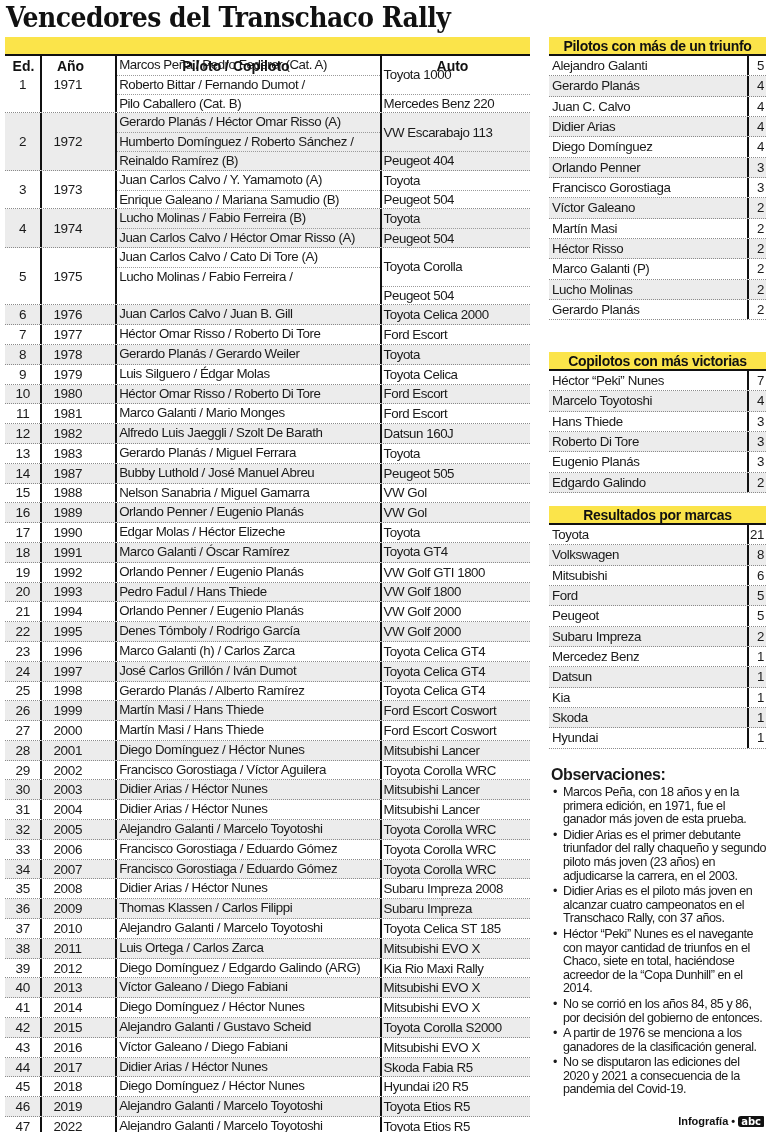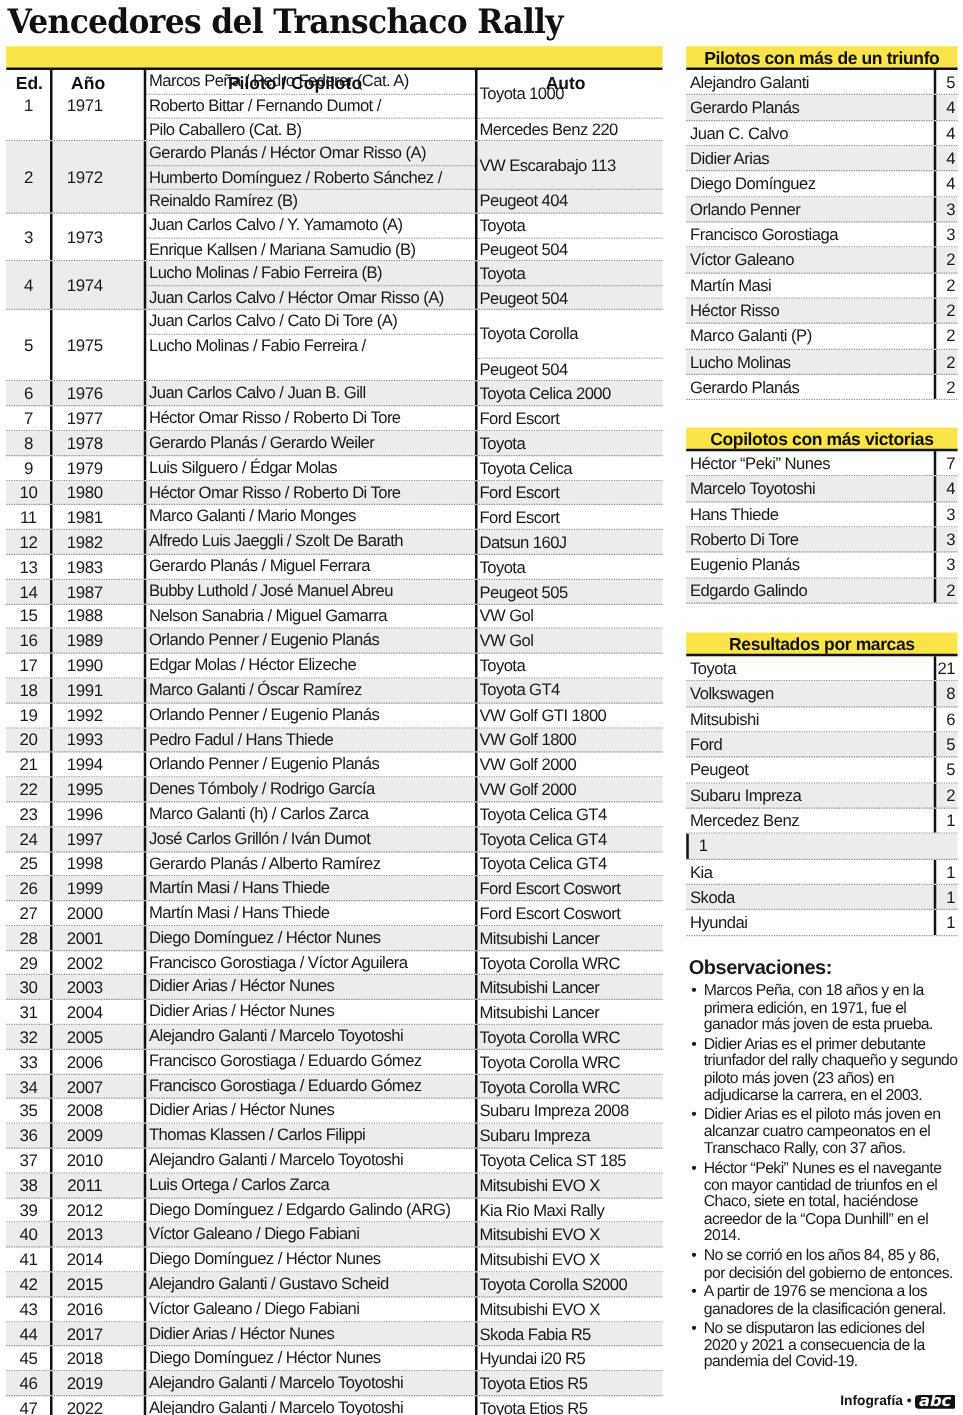--- a/index.html
+++ b/index.html
@@ -75,21 +75,21 @@
     letter-spacing: -0.45px; margin-bottom: 2px; color: #1a1a1a;
   }
   .obs li .bullet { position: absolute; left: 2px; top: 0; }
 
   .credit {
     position: absolute; right: 6px; top: 1115px; font-size: 11px; font-weight: bold;
     display: flex; align-items: center; gap: 3px; color: #111;
   }
   .logo {
     display: inline-block; background: #111; color: #fff; font-family: "DejaVu Sans", sans-serif;
-    font-weight: bold; font-size: 13px; padding: 0 3px; line-height: 11px; border-radius: 3px 1px 1px 3px; font-style: italic;
+    font-weight: bold; font-size: 10px; padding: 0 3px; line-height: 11px; border-radius: 3px 1px 1px 3px;
   }
 </style>
 </head>
 <body>
 
 <div class="title">Vencedores del Transchaco Rally</div>
 
 <div class="main">
   <div class="main-head">
     <div class="c-ed">Ed.</div>
@@ -122,21 +122,21 @@
         <div class="c-auto cell-stack">
           <div class="auto-cell" style="height: 37.6px;">VW Escarabajo 113</div>
           <div class="auto-cell" style="height: 18.8px;">Peugeot 404</div>
         </div>
       </div>
       <div class="ed-group">
         <div class="c-ed">3</div>
         <div class="c-yr">1973</div>
         <div class="c-pil cell-stack">
           <div class="sub">Juan Carlos Calvo / Y. Yamamoto (A)</div>
-          <div class="sub">Enrique Kallsen / Mariana Samudio (B)</div>
+          <div class="sub">Enrique Galeano / Mariana Samudio (B)</div>
         </div>
         <div class="c-auto cell-stack">
           <div class="auto-cell" style="height: 18.8px;">Toyota</div>
           <div class="auto-cell" style="height: 18.8px;">Peugeot 504</div>
         </div>
       </div>
       <div class="ed-group shade">
         <div class="c-ed">4</div>
         <div class="c-yr">1974</div>
         <div class="c-pil cell-stack">
@@ -631,21 +631,21 @@
     </div>
     <div class="side-row shade">
       <div class="nm">Lucho Molinas</div>
       <div class="ct">2</div>
     </div>
     <div class="side-row">
       <div class="nm">Gerardo Planás</div>
       <div class="ct">2</div>
     </div>
   </div>
-<div class="side" id="side-copilots" style="top:342px">
+<div class="side" id="side-copilots" style="top:352px">
     <div class="side-head">Copilotos con más victorias</div>
     <div class="side-row">
       <div class="nm">Héctor “Peki” Nunes</div>
       <div class="ct">7</div>
     </div>
     <div class="side-row shade">
       <div class="nm">Marcelo Toyotoshi</div>
       <div class="ct">4</div>
     </div>
     <div class="side-row">
@@ -689,20 +689,21 @@
     </div>
     <div class="side-row shade">
       <div class="nm">Subaru Impreza</div>
       <div class="ct">2</div>
     </div>
     <div class="side-row">
       <div class="nm">Mercedez Benz</div>
       <div class="ct">1</div>
     </div>
     <div class="side-row shade">
+      <div class="nm">Datsun</div>
       <div class="ct">1</div>
     </div>
     <div class="side-row">
       <div class="nm">Kia</div>
       <div class="ct">1</div>
     </div>
     <div class="side-row shade">
       <div class="nm">Skoda</div>
       <div class="ct">1</div>
     </div>

